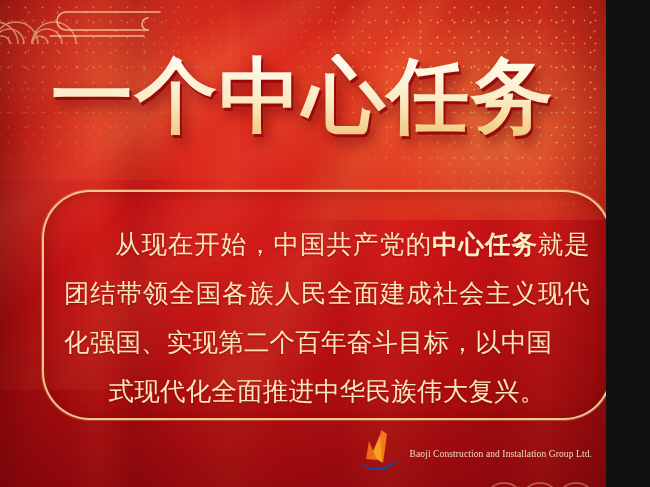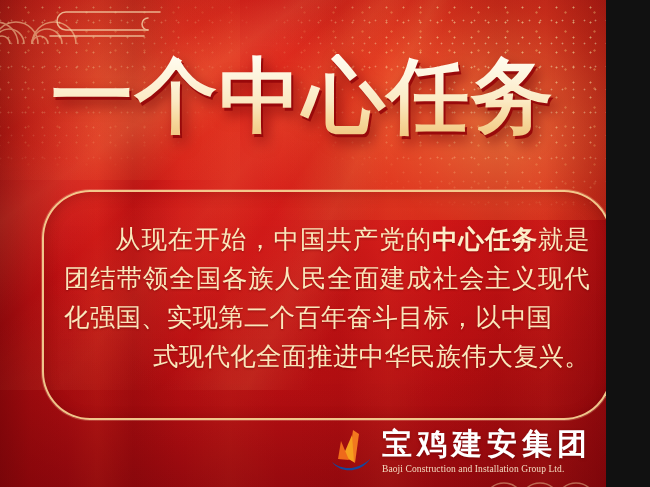--- a/index.html
+++ b/index.html
@@ -153,35 +153,35 @@
       0 2px 14px rgba(90,0,4,0.30) inset;
     background: linear-gradient(180deg, rgba(200,16,20,0.10) 0%, rgba(160,8,12,0.14) 100%);
   }
   .body-text {
     position: absolute;
     left: 20px;
     right: 20px;
     top: 28px;
     font-family: "Liberation Sans", "DejaVu Sans", sans-serif;
     font-size: 25.5px;
-    line-height: 39px;
+    line-height: 49px;
     color: #fae7bb;
     text-align: justify;
     text-justify: inter-character;
     text-indent: 2em;
     letter-spacing: 0.2px;
     text-shadow: 0 1px 2px rgba(110,2,6,0.55);
   }
   .body-text .em {
     font-weight: 700;
     color: #fdeec8;
   }
   .body-text .lastline {
     display: block;
-    text-align: right;
+    text-align: center;
     text-indent: 0;
   }
 
   
   .logo {
     position: absolute;
     right: 14px;
     bottom: 12px;
     display: flex;
     align-items: center;
@@ -265,18 +265,17 @@
   </div>
 
   <div class="logo">
     <svg class="logo-mark" viewBox="0 0 44 46">
       <path d="M24 1 L30 5 L26 34 L20 30 Z" fill="#f2791f"></path>
       <path d="M23 6 L25 33 L14 27 Z" fill="#f6a01e"></path>
       <path d="M12 12 L20 31 L9 30 Z" fill="#ef6a1b"></path>
       <path d="M3 33 C12 41 28 42 41 30 C32 44 12 45 3 33 Z" fill="#16479c"></path>
     </svg>
     <div class="logo-text">
-      <span class="logo-cn">宝鸡建安集团</span>
       <span class="logo-en">Baoji Construction and Installation Group Ltd.</span>
     </div>
   </div>
 
 </div>
 
 </body></html>

